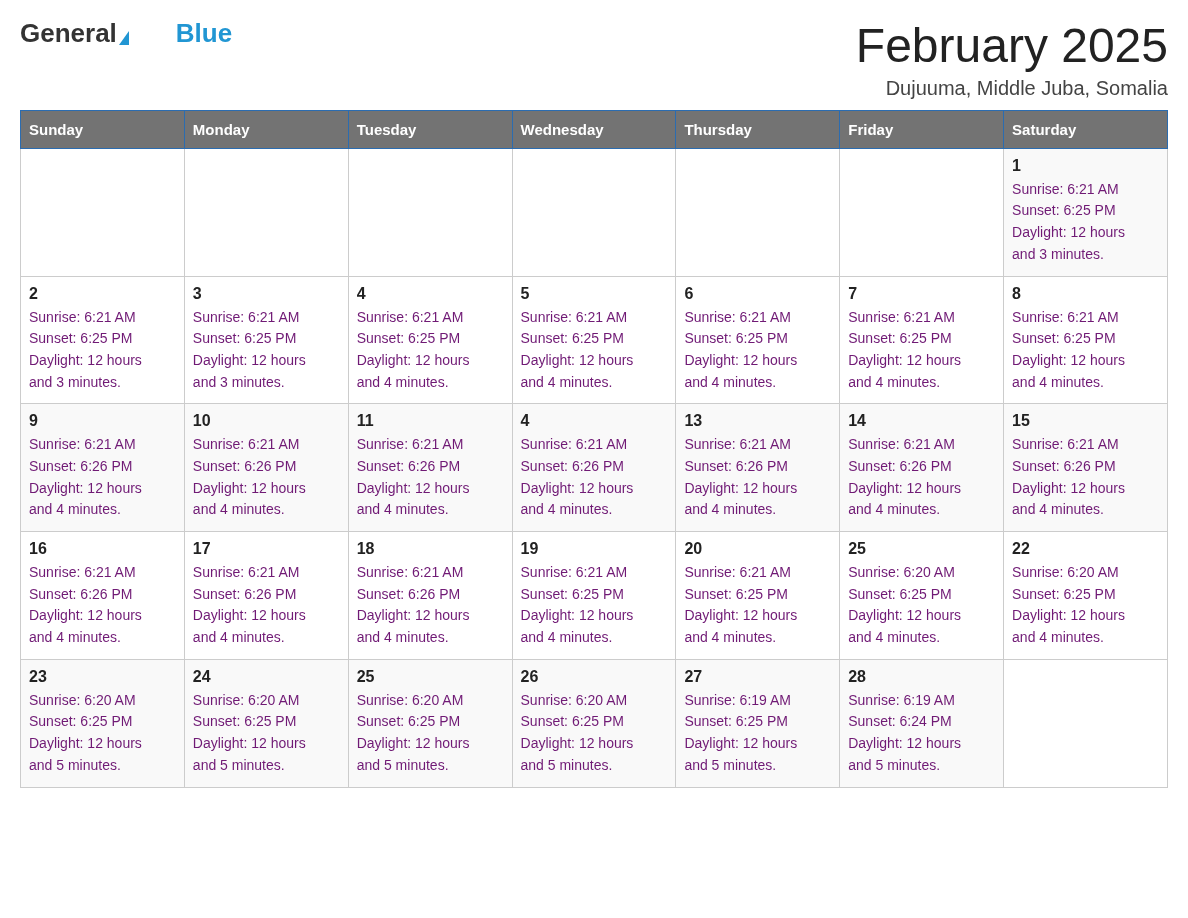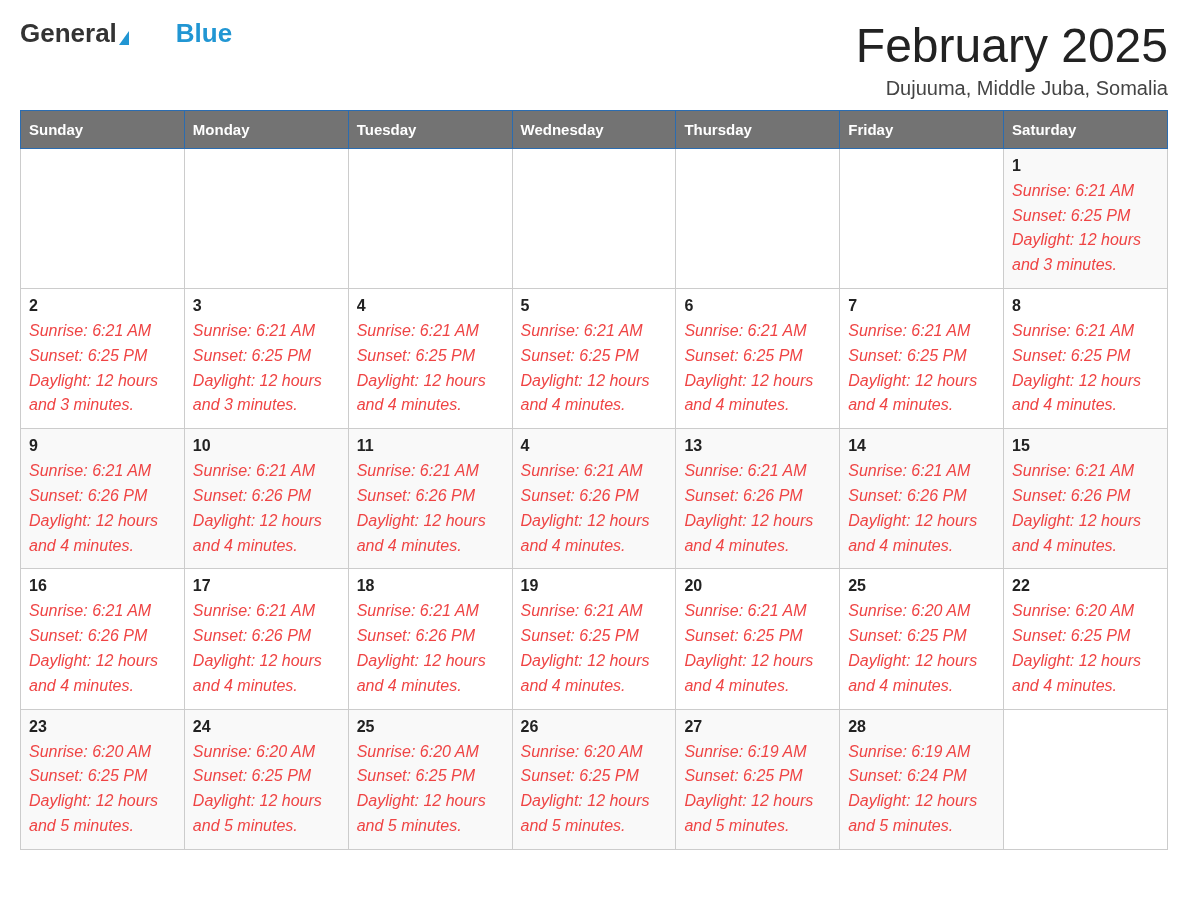--- a/index.html
+++ b/index.html
@@ -80,24 +80,23 @@
       color: #333;
     }
     .day-num {
       font-size: 16px;
       font-weight: bold;
       color: #222;
       display: block;
       margin-bottom: 4px;
     }
     .day-info {
-      font-size: 16px;
-      color: #ef4444;
+      font-size: 14px;
+      color: #701a75;
       line-height: 1.55;
-      font-style: italic;
     }
     tbody tr:nth-child(odd) td {
       background: #f9f9f9;
     }
     tbody tr:nth-child(even) td {
       background: #fff;
     }
     .empty-cell {
       background: #fff !important;
     }

